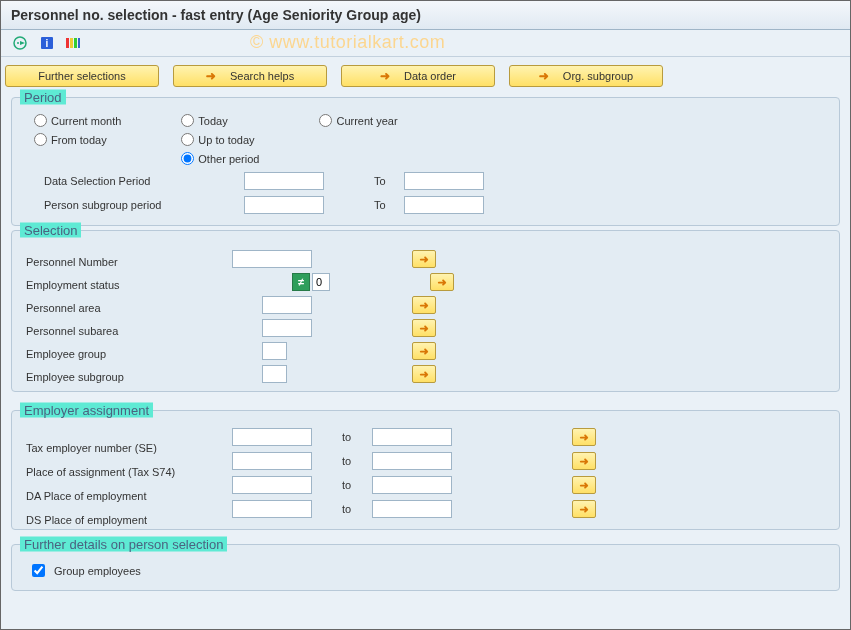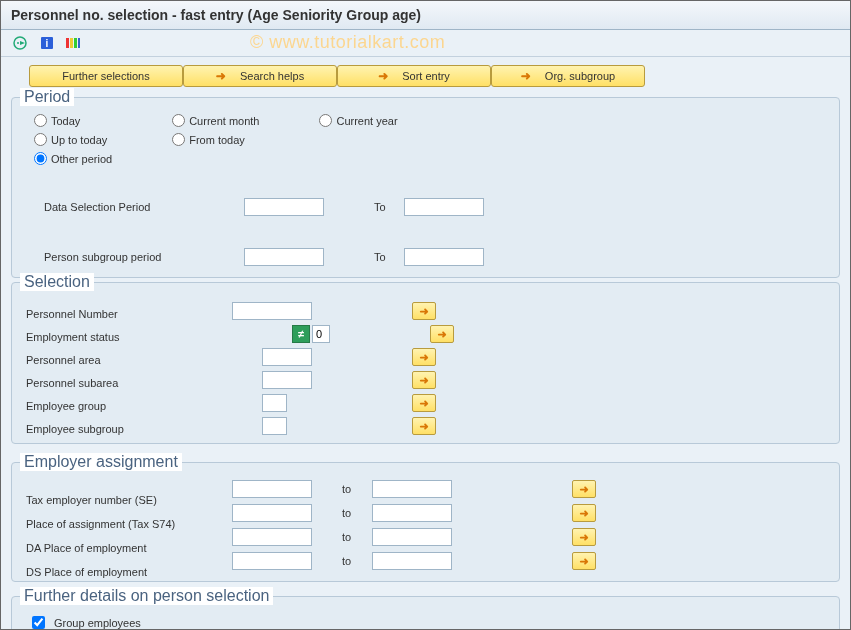--- a/index.html
+++ b/index.html
@@ -2,31 +2,31 @@
 <html><head>
 <meta charset="utf-8">
 <style>
 * { box-sizing: border-box; font-family: Arial, sans-serif; }
 body { margin: 0; background: #fff; }
 .window { width: 851px; height: 630px; border: 1px solid #666; background: #eaf1f7; overflow: hidden; }
 .title-bar { background: linear-gradient(#f4f7fb, #e0e9f2); border-bottom: 1px solid #9fb5c7; padding: 6px 10px; font-size: 14px; font-weight: bold; color: #333; }
 .toolbar-icons { padding: 4px 10px; display: flex; gap: 6px; border-bottom: 1px solid #c3d1de; }
 .icon-btn { width: 20px; height: 18px; display: flex; align-items: center; justify-content: center; cursor: pointer; }
 .watermark { position: absolute; top: 32px; left: 250px; color: #ffd27f; font-size: 18px; font-weight: 500; opacity: 0.85; pointer-events: none; font-family: 'Segoe UI', Arial, sans-serif; letter-spacing: 0.5px; }
-.btn-row { display: flex; gap: 0; padding: 8px 28px 6px; }
+.btn-row { display: flex; gap: 14px; padding: 8px 4px 6px; }
 .sap-btn { height: 22px; background: linear-gradient(#fff3b0, #ffe066); border: 1px solid #b89b3e; border-radius: 3px; font-size: 11px; display: flex; align-items: center; padding: 0 8px; cursor: pointer; color: #333; }
 .sap-btn.wide { width: 154px; justify-content: center; }
 .sap-btn .arw { color: #d97706; font-weight: bold; margin-right: 14px; font-size: 12px; }
 .group { margin: 4px 10px; border: 1px solid #b8c9d8; border-radius: 4px; background: #e3ecf3; position: relative; padding: 14px 10px 8px; }
-.group-title { position: absolute; top: -1px; left: 8px; background: #ffffff; font-size: 16px; color: #4a6380; padding: 0 4px; transform: translateY(-50%); }
+.group-title { position: absolute; top: -1px; left: 8px; background: #5eead4; font-size: 13px; color: #4a6380; padding: 0 4px; transform: translateY(-50%); }
 .grid-period-top { display: flex; gap: 60px; padding: 4px 12px; margin-top:-2px; }
 .radio-col { display: flex; flex-direction: column; gap: 6px; }
 .radio-lbl { display: flex; align-items: center; gap: 4px; font-size: 11px; color: #333; }
 .radio-lbl input { margin: 0; }
-.form-row { display: flex; align-items: center; height: 24px; padding: 0 22px; font-size: 11px; color: #333; margin-top: 26px; }
+.form-row { display: flex; align-items: center; height: 24px; padding: 0 22px; font-size: 11px; color: #333; }
 .form-row .lbl { width: 200px; }
 .inp { height: 18px; border: 1px solid #9fb5c7; background: #fff; padding: 0 3px; font-size: 11px; }
 .w90 { width: 80px; } .w50 { width: 50px; } .w30 { width: 25px; } .w20 { width: 18px; }
 .to-lbl { margin-left: 50px; width: 30px; display: inline-block; }
 .sel-row { display: flex; align-items: flex-end; height: 23px; font-size: 11px; color: #333; }
 .sel-row .lbl { width: 210px; padding-left: 4px; }
 .arrw-btn { width: 24px; height: 18px; margin-left: 20px; background: linear-gradient(#fff3b0, #ffe066); border: 1px solid #b89b3e; border-radius: 2px; display: flex; align-items: center; justify-content: center; cursor: pointer; color: #d97706; font-size: 11px; font-weight: bold; }
 .neq-ind { width: 18px; height: 18px; background: #2e9e5b; border: 1px solid #267a47; color: #fff; display: inline-flex; align-items: center; justify-content: center; font-size: 11px; margin-right: 2px; font-weight:bold; }
 .emp-row { display: flex; align-items: center; height: 24px; font-size: 11px; color: #333; }
 .emp-row .lbl { width: 210px; padding-left: 4px; margin-top: 21px; }
@@ -71,53 +71,53 @@
 <div class="btn-row">
   <div class="sap-btn wide">
           <span>Further selections</span>
         </div>
   <div class="sap-btn wide">
           <span class="arw">➜</span>
           <span>Search helps</span>
         </div>
   <div class="sap-btn wide">
           <span class="arw">➜</span>
-          <span>Sort entry</span>
+          <span>Data order</span>
         </div>
   <div class="sap-btn wide">
           <span class="arw">➜</span>
           <span>Org. subgroup</span>
         </div>
 </div>
 
 <div class="group">
   <span class="group-title">Period</span>
   <div class="grid-period-top">
     <div class="radio-col">
       <label class="radio-lbl">
               <input type="radio" name="per" style="">
+              <span>Current month</span>
+            </label>
+      <label class="radio-lbl">
+              <input type="radio" name="per" style="">
+              <span>From today</span>
+            </label>
+    </div>
+    <div class="radio-col">
+      <label class="radio-lbl">
+              <input type="radio" name="per" style="">
               <span>Today</span>
             </label>
       <label class="radio-lbl">
               <input type="radio" name="per" style="">
               <span>Up to today</span>
             </label>
       <label class="radio-lbl">
               <input type="radio" name="per" checked="" style="">
               <span>Other period</span>
-            </label>
-    </div>
-    <div class="radio-col">
-      <label class="radio-lbl">
-              <input type="radio" name="per" style="">
-              <span>Current month</span>
-            </label>
-      <label class="radio-lbl">
-              <input type="radio" name="per" style="">
-              <span>From today</span>
             </label>
     </div>
     <div class="radio-col">
       <label class="radio-lbl">
               <input type="radio" name="per" style="">
               <span>Current year</span>
             </label>
     </div>
   </div>
   <div class="form-row">

